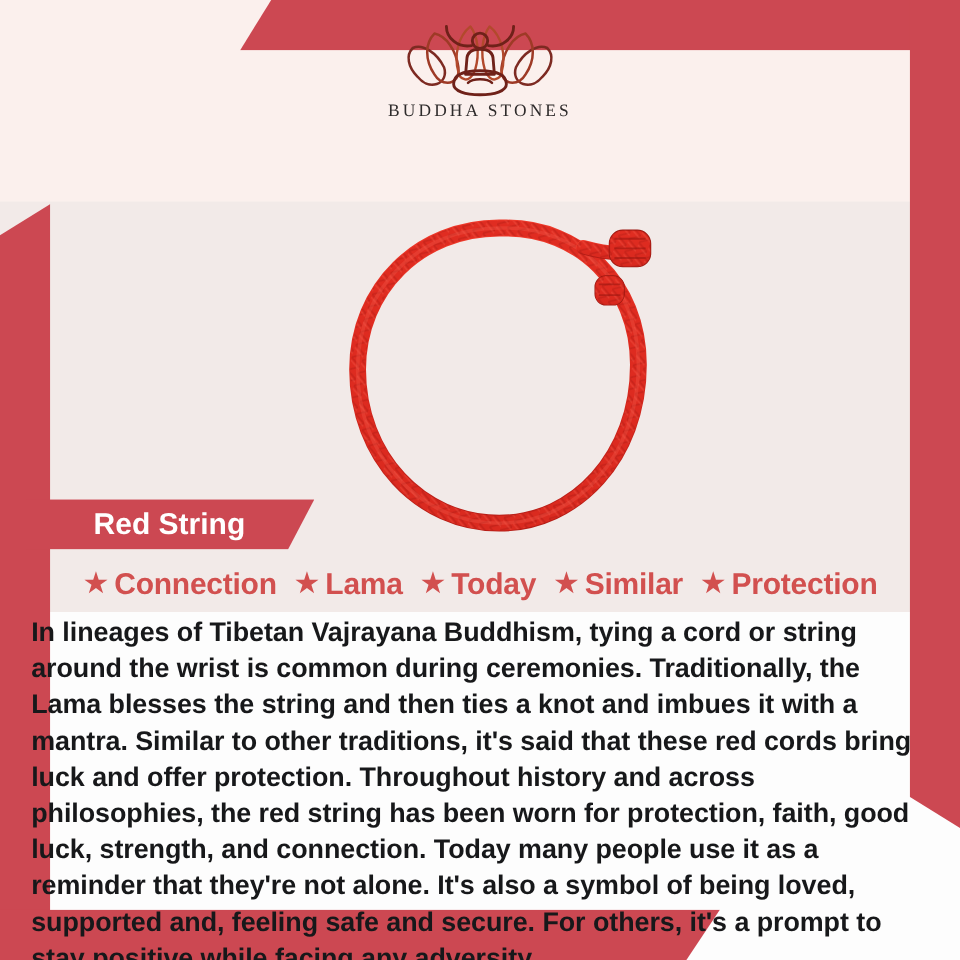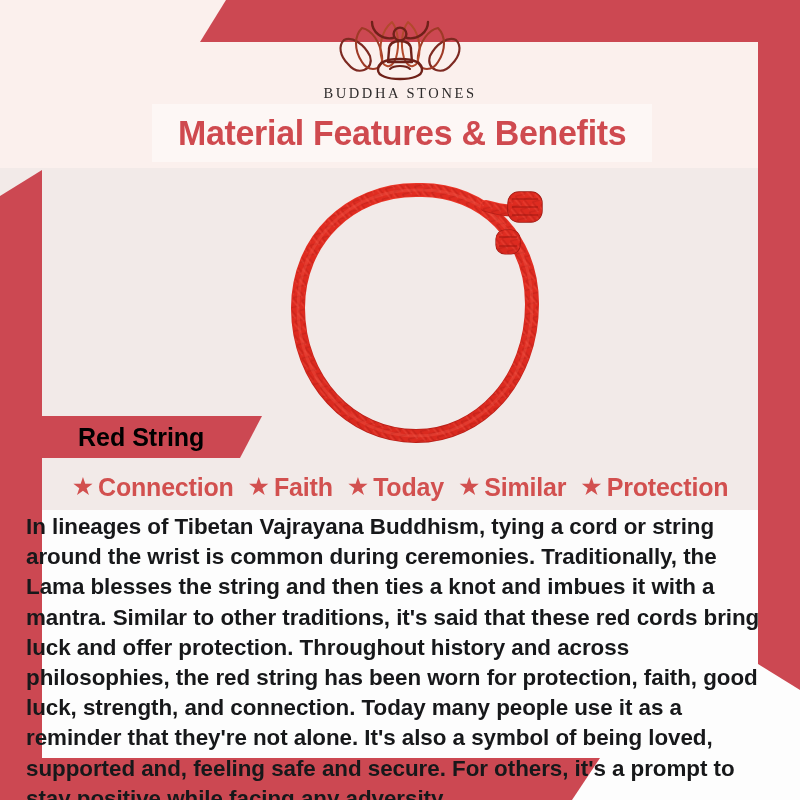--- a/index.html
+++ b/index.html
@@ -88,21 +88,21 @@
   
   .ribbon {
     position:absolute; top:416px; left:22px; width:240px; height:42px;
     background:#cc4852;
     clip-path: polygon(0 0, 100% 0, calc(100% - 22px) 100%, 0 100%);
     display:flex; align-items:center;
     z-index:6;
   }
   .ribbon-label {
     font-family:"Liberation Sans Narrow","Liberation Sans", sans-serif;
-    font-weight:700; font-size:25px; color:#000000;
+    font-weight:700; font-size:25px; color:#ffffff;
     padding-left:56px; letter-spacing:0px; white-space:nowrap;
   }
 
   
   .features {
     position:absolute; top:466px; left:0; width:800px; height:42px;
     display:flex; align-items:center; justify-content:center;
     gap:4px; z-index:6;
   }
   .feature {
@@ -171,23 +171,20 @@
 
           <path d="M46 58 C46 50 54 47 68 47 C82 47 90 50 90 58 C90 64 80 67 68 67 C56 67 46 64 46 58 Z" stroke="#6f2119" stroke-width="2.4"></path>
 
           <path d="M58 57 C62 53 74 53 78 57" stroke="#6f2119" stroke-width="2.1"></path>
         </g>
       </svg>
     </span>
     <span class="logo-text">BUDDHA STONES</span>
   </div>
 
-  <div class="title-band">
-    <span class="title-text">Material Features &amp; Benefits</span>
-  </div>
 
   <div class="bracelet">
     <svg viewBox="0 0 340 300" xmlns="http://www.w3.org/2000/svg">
       <defs>
         <linearGradient id="cordGrad" x1="0" y1="0" x2="0" y2="1">
           <stop offset="0%" stop-color="#ee3a2b"></stop>
           <stop offset="45%" stop-color="#dc2a1f"></stop>
           <stop offset="100%" stop-color="#b51d16"></stop>
         </linearGradient>
         <pattern id="braid" width="9" height="11" patternUnits="userSpaceOnUse" patternTransform="rotate(18)">
@@ -235,21 +232,21 @@
     <span class="ribbon-label">Red String</span>
   </div>
 
   <div class="features">
     <div class="feature">
       <span class="star">★</span>
       <span class="feature-label">Connection</span>
     </div>
     <div class="feature">
       <span class="star">★</span>
-      <span class="feature-label">Faith</span>
+      <span class="feature-label">Lama</span>
     </div>
     <div class="feature">
       <span class="star">★</span>
       <span class="feature-label">Today</span>
     </div>
     <div class="feature">
       <span class="star">★</span>
       <span class="feature-label">Similar</span>
     </div>
     <div class="feature">

